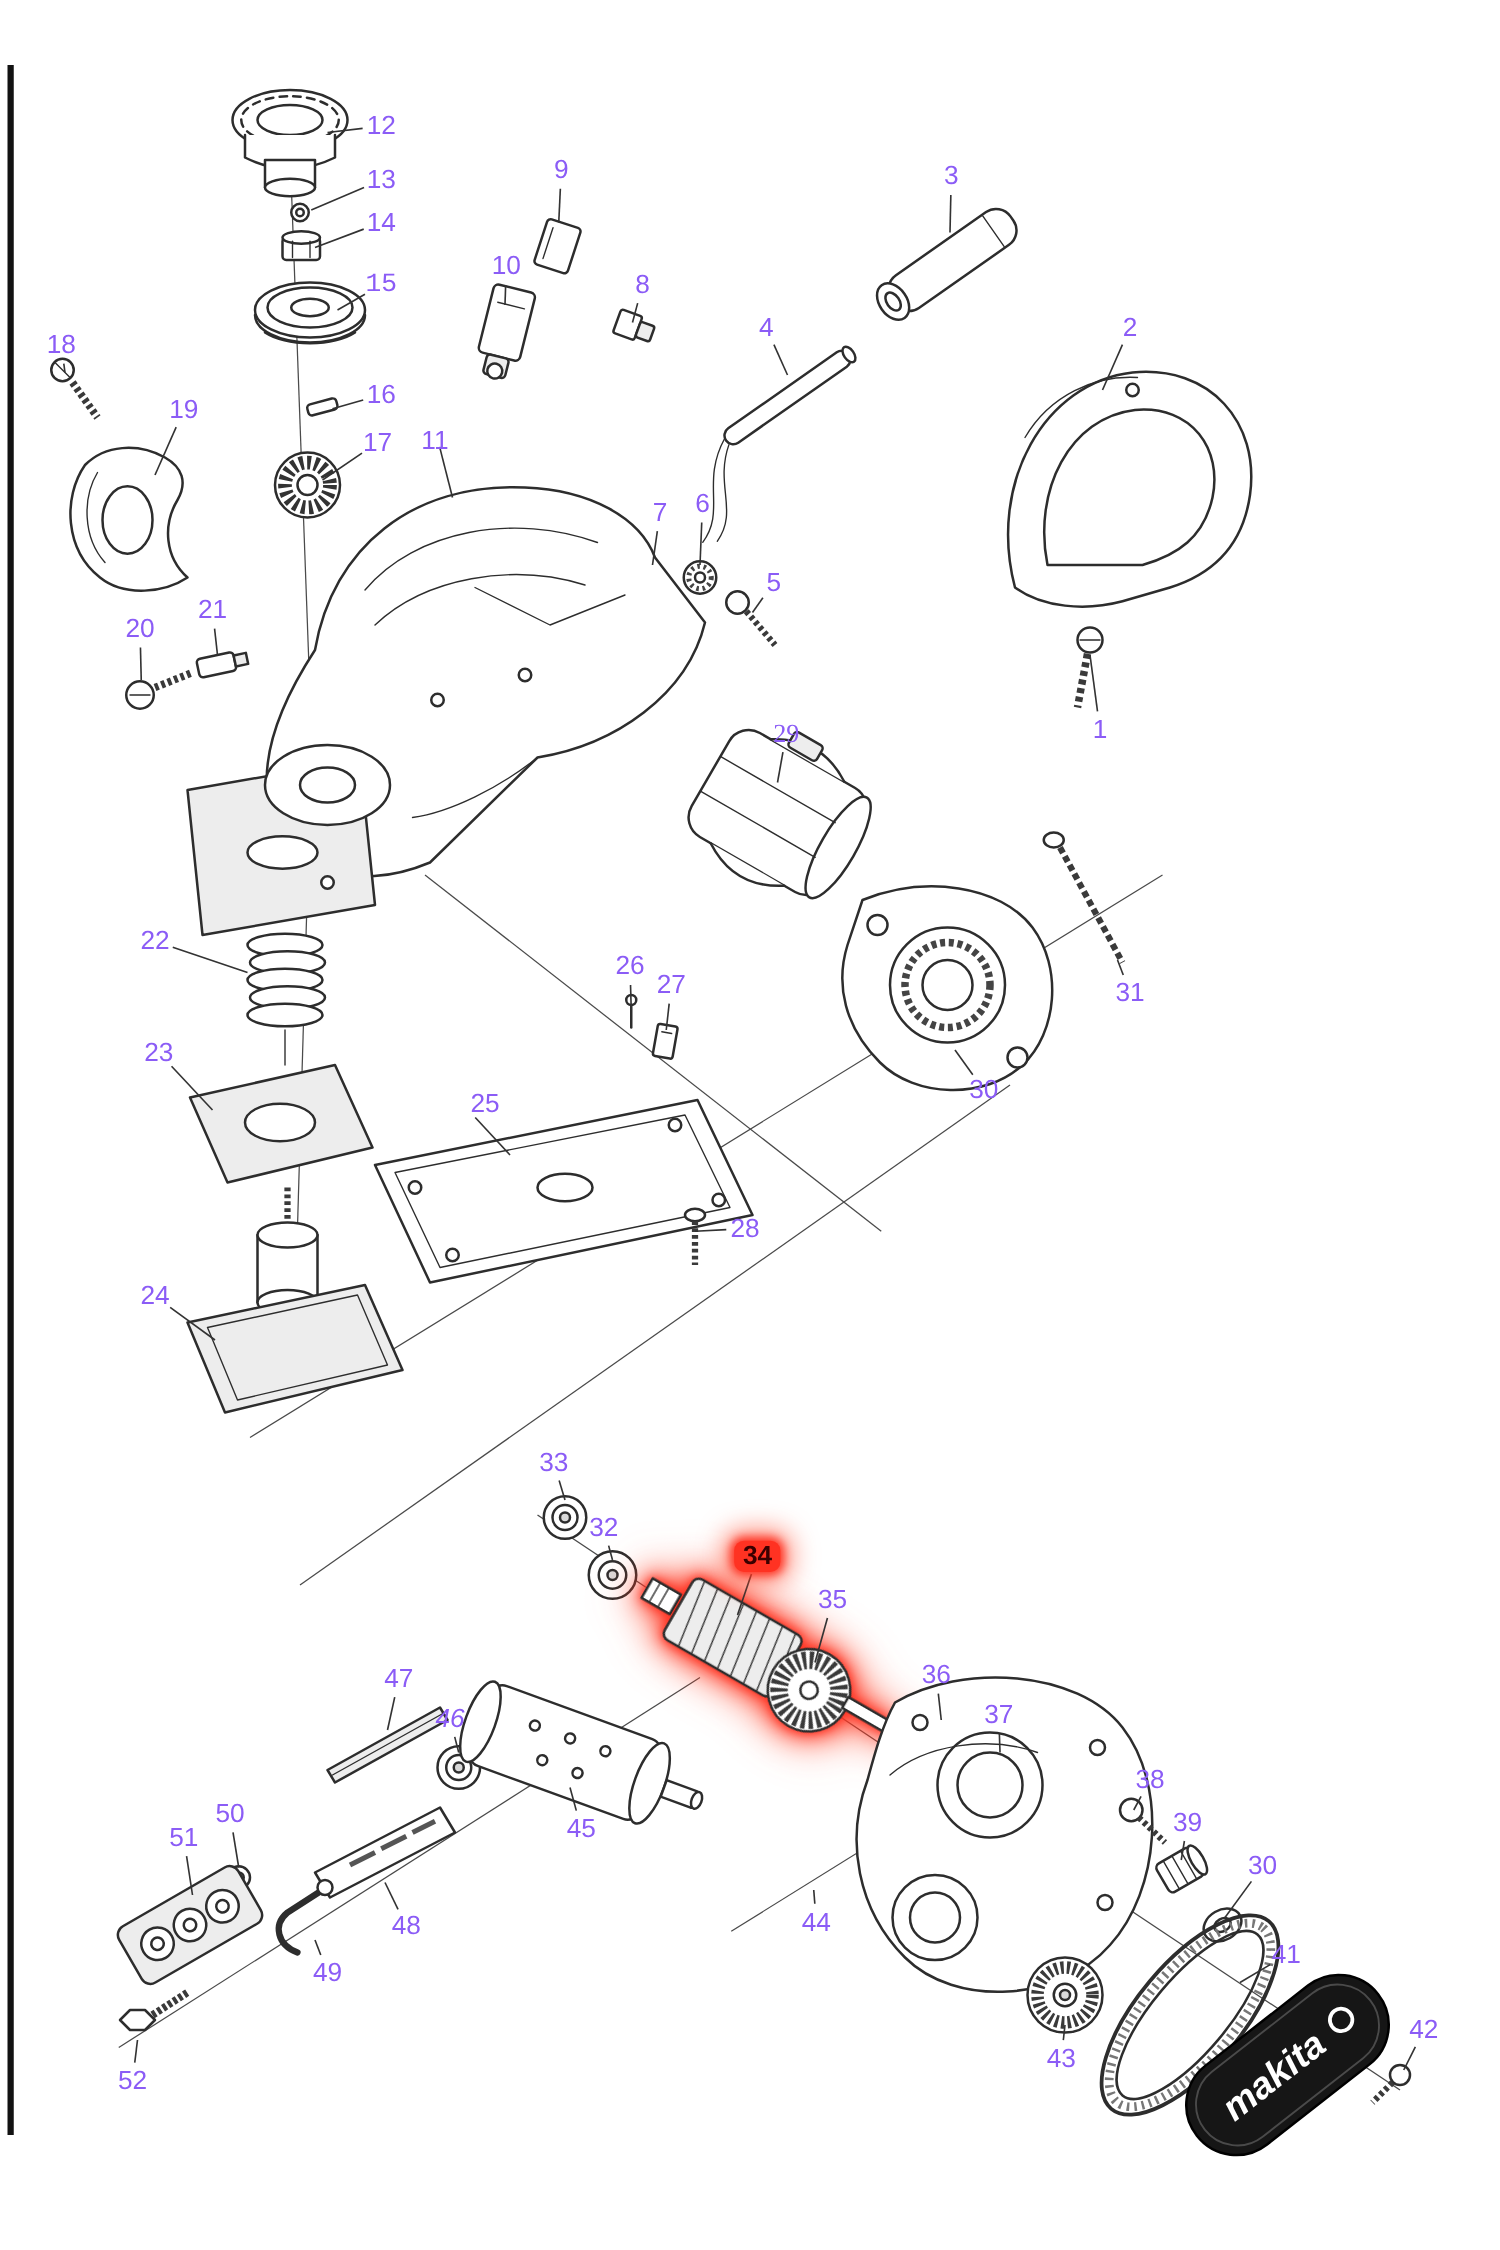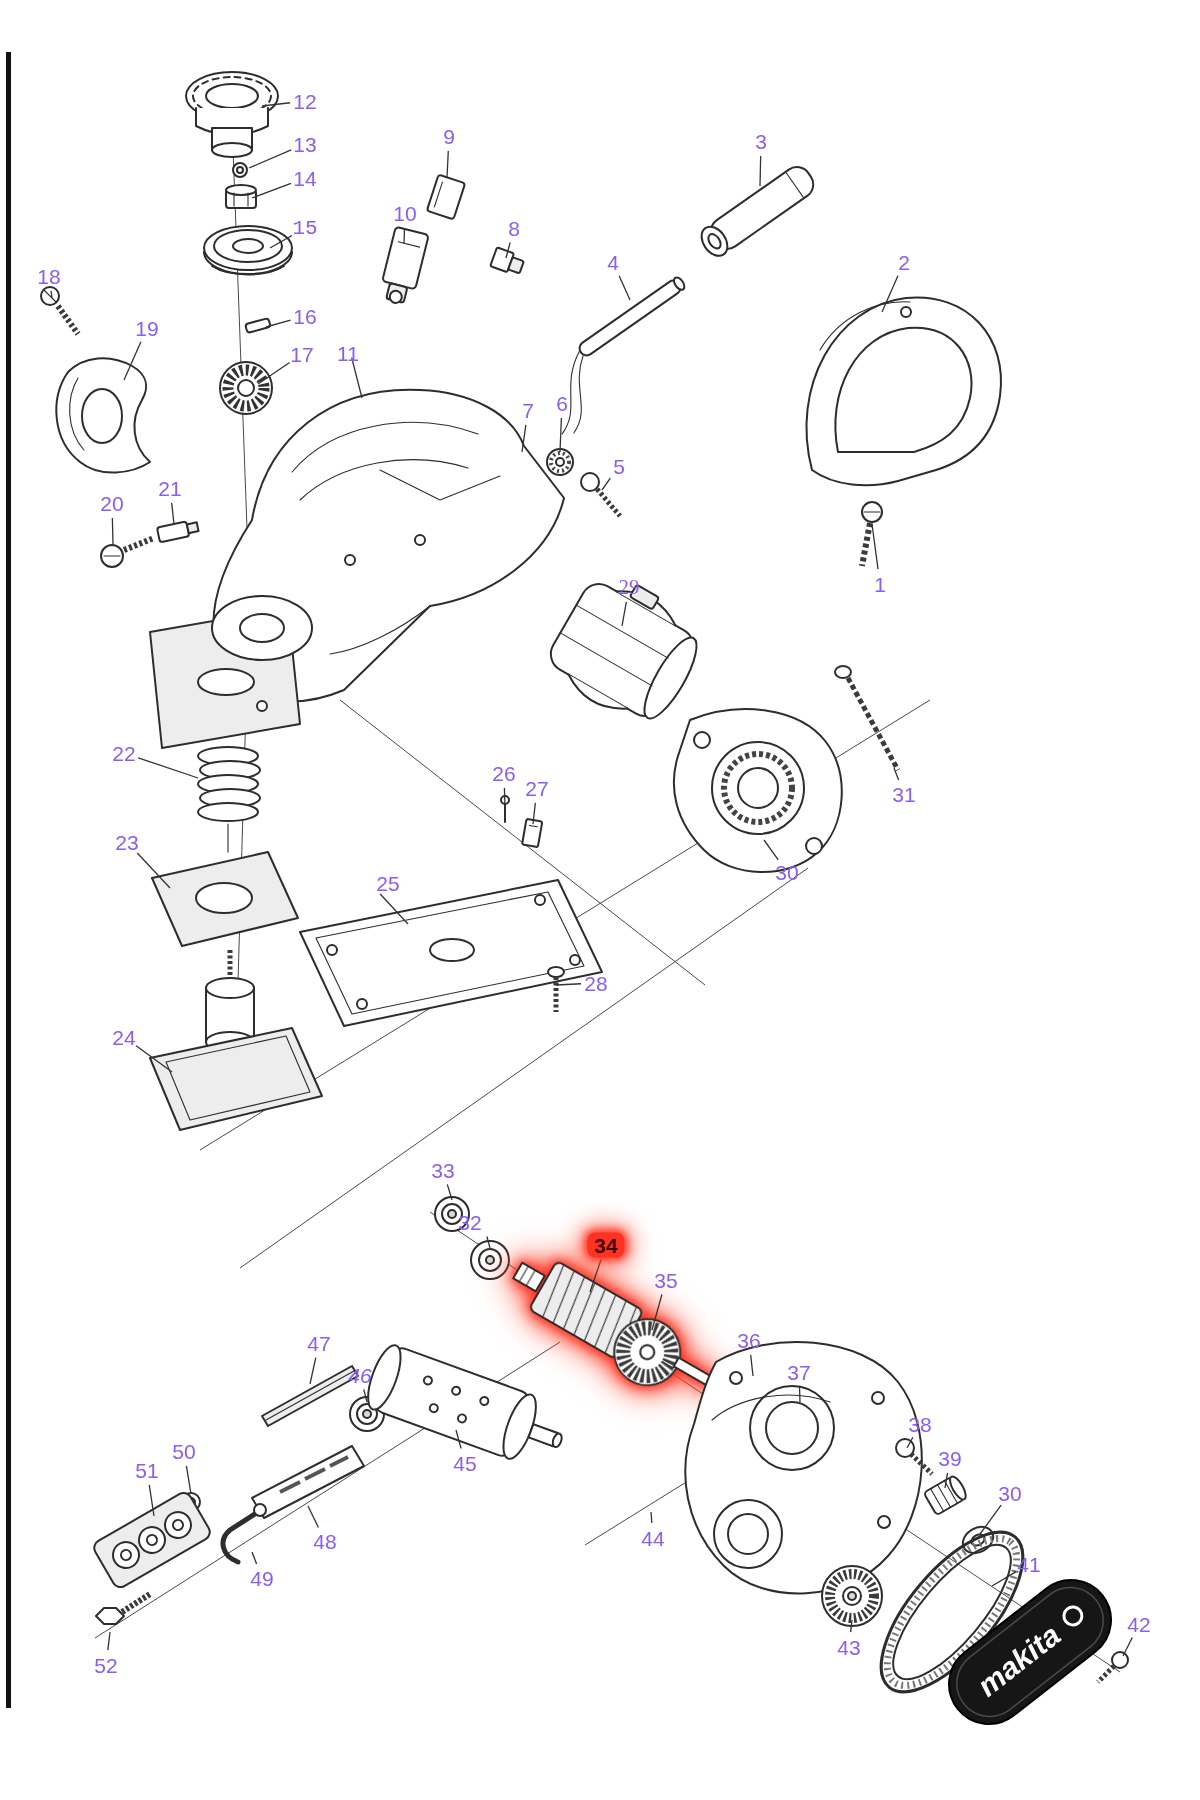--- a/index.html
+++ b/index.html
@@ -485,21 +485,21 @@
       <div class="plabel" style="left: 124px; top: 753px;">22</div>
       <div class="plabel" style="left: 127px; top: 842px;">23</div>
       <div class="plabel" style="left: 124px; top: 1037px;">24</div>
       <div class="plabel" style="left: 388px; top: 883px; text-align: center;">25</div>
       <div class="plabel" style="left: 504px; top: 773px;">26</div>
       <div class="plabel" style="left: 537px; top: 788px;">27</div>
       <div class="plabel" style="left: 596px; top: 983px;">28</div>
       <div class="plabel" style="left: 629px; top: 587px; font-family: Liberation Serif, serif;">29</div>
       <div class="plabel" style="left: 787px; top: 872px;">30</div>
       <div class="plabel" style="left: 904px; top: 794px;">31</div>
-      <div class="plabel" style="left: 470px; top: 1222px;">32</div>
+      <div class="plabel" style="left: 483px; top: 1222px;">32</div>
       <div class="plabel" style="left: 443px; top: 1170px;">33</div>
       <div class="plabel hl" style="left: 606px; top: 1245px;">34</div>
       <div class="plabel" style="left: 666px; top: 1280px;">35</div>
       <div class="plabel" style="left: 749px; top: 1340px;">36</div>
       <div class="plabel" style="left: 799px; top: 1372px;">37</div>
       <div class="plabel" style="left: 920px; top: 1424px;">38</div>
       <div class="plabel" style="left: 950px; top: 1458px;">39</div>
       <div class="plabel" style="left: 1010px; top: 1493px;">30</div>
       <div class="plabel" style="left: 1029px; top: 1564px;">41</div>
       <div class="plabel" style="left: 1139px; top: 1624px;">42</div>

